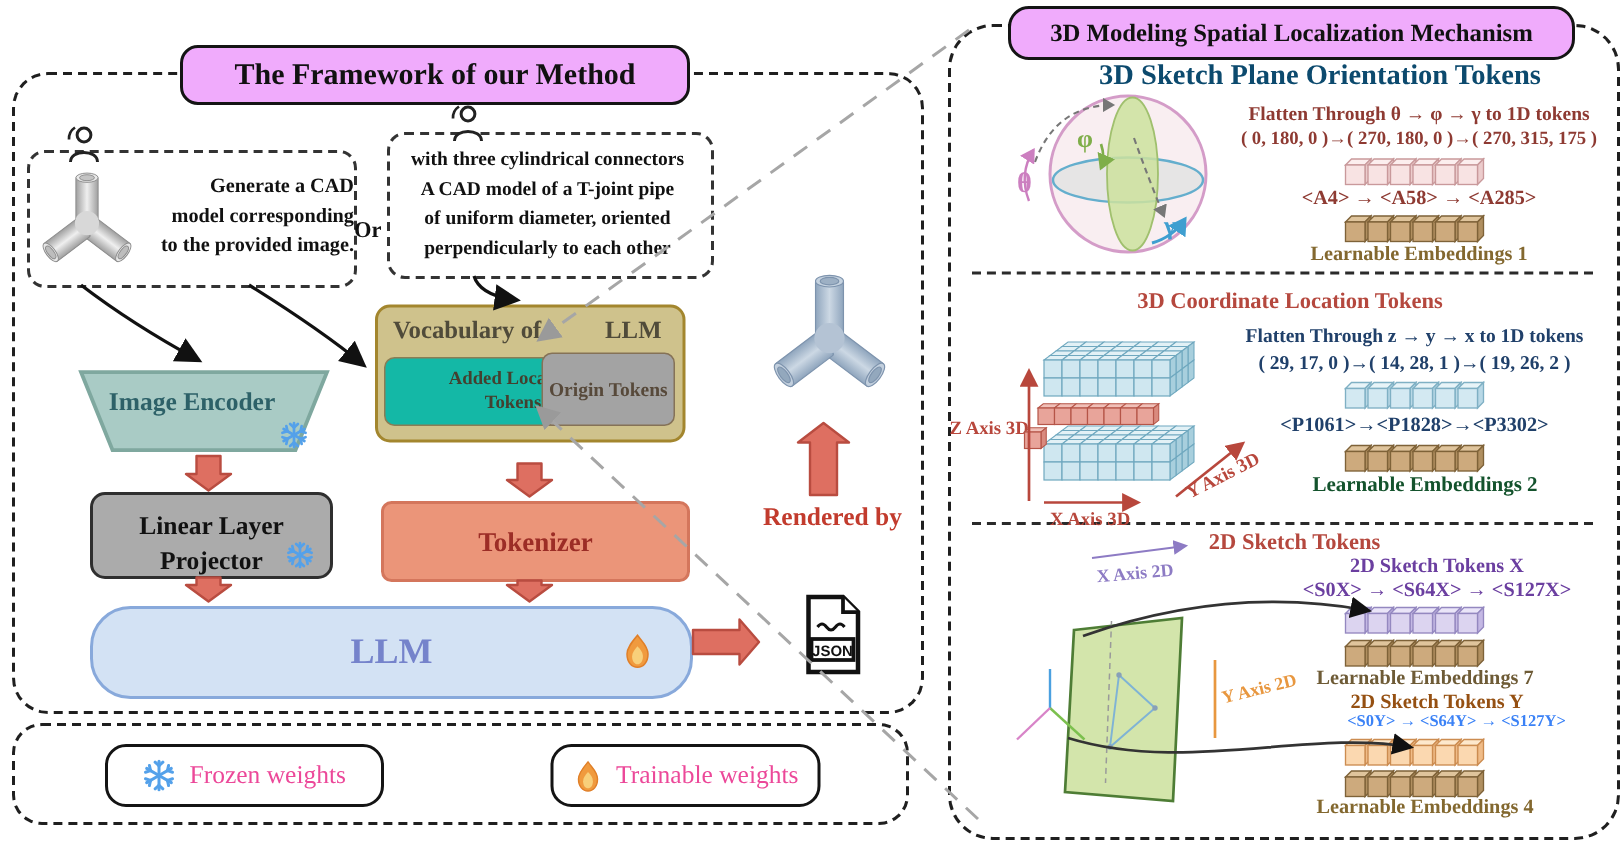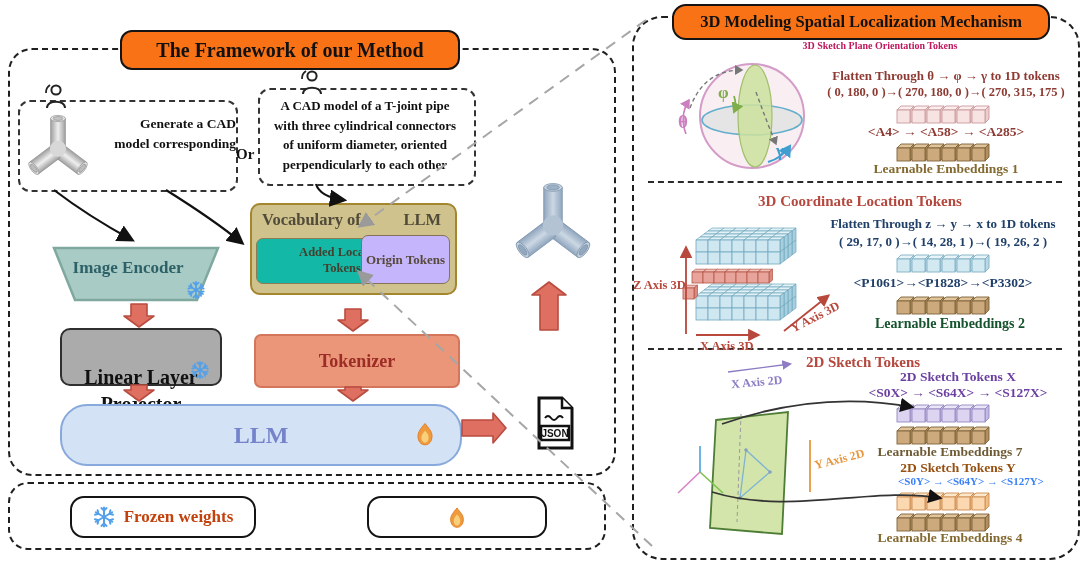--- a/index.html
+++ b/index.html
@@ -1,23 +1,23 @@
 <!DOCTYPE html>
 <html><head>
 <meta charset="utf-8">
 <style>
   html,body{margin:0;padding:0;background:#fff;}
   body{font-family:"Liberation Serif","DejaVu Serif",serif;width:1080px;height:566px;position:relative;overflow:hidden;}
   .abs{position:absolute;}
   .dashedpanel{border:2.5px dashed #1f1f1f;border-radius:24px;background:transparent;}
-  .titlepill{background:#f97316;border:2.5px solid #141414;border-radius:12px;display:flex;align-items:center;justify-content:center;font-weight:bold;color:#111;z-index:3;}
+  .titlepill{background:#f0abfc;border:2.5px solid #141414;border-radius:12px;display:flex;align-items:center;justify-content:center;font-weight:bold;color:#111;z-index:3;}
   .dbox{border:2px dashed #333;border-radius:12px;background:#fff;z-index:2;}
   .btext{font-weight:bold;color:#111;}
   .center{text-align:center;}
-  .pill{background:#fff;border:2.5px solid #141414;border-radius:14px;display:flex;align-items:center;justify-content:center;gap:9px;font-weight:bold;font-size:17px;color:#c2410c;z-index:2;}
+  .pill{background:#fff;border:2.5px solid #141414;border-radius:14px;display:flex;align-items:center;justify-content:center;gap:9px;font-weight:normal;font-size:17px;color:#ec4899;z-index:2;}
   .cube-row{height:24px;width:100px;z-index:2;}
   .rp-text{font-weight:bold;line-height:1.2;z-index:2;}
   .divider{border-top:2.5px dashed #2a2a2a;z-index:1;}
   #overlay{position:absolute;left:0;top:0;z-index:6;pointer-events:none;}
   .under{z-index:1;}
 </style>
 </head>
 <body>
 
 <div class="abs dashedpanel under" style="left:8px;top:48px;width:604px;height:424px;"></div>
@@ -55,57 +55,58 @@
         <rect x="-12" y="-52" width="24" height="48" rx="2" fill="url(#gp)"></rect>
         <ellipse cx="0" cy="-51" rx="12" ry="5" fill="#e9e9e9"></ellipse>
         <ellipse cx="0" cy="-51" rx="8" ry="3.2" fill="#c4c4c4"></ellipse>
       </g>
     <circle cx="0" cy="-2" r="13" fill="#d8d8d8" stroke="none"></circle>
   </g>
 </svg>
 <div class="abs btext" style="left:94px;top:114px;width:142px;font-size:13.5px;line-height:1.45;z-index:3;text-align:right;">
   <div>Generate a CAD</div>
   <div>model corresponding</div>
+  <div>to the provided image.</div>
 </div>
 
 <div class="abs btext" style="left:236px;top:146px;font-size:15px;z-index:3;">Or</div>
 
 <svg class="abs" style="left:296px;top:68px;z-index:3;" width="26" height="27" viewBox="0 0 26 27">
   <path d="M6,11 A9,9 0 0 1 10,3" fill="none" stroke="#222" stroke-width="1.8"></path>
   <circle cx="16" cy="8" r="4.6" fill="#fff" stroke="#222" stroke-width="2"></circle>
   <path d="M7,26 C7,17.5 25,17.5 25,26" fill="#fff" stroke="#222" stroke-width="2"></path>
 </svg>
 <div class="abs dbox" style="left:258px;top:88px;width:214px;height:94px;"></div>
 <div class="abs btext center" style="left:264px;top:96px;width:202px;font-size:13px;line-height:1.5;z-index:3;">
+  <div>with three cylindrical connectors</div>
   <div>A CAD model of a T-joint pipe</div>
-  <div>with three cylindrical connectors</div>
   <div>of uniform diameter, oriented</div>
   <div>perpendicularly to each other</div>
 </div>
 
 <div class="abs" style="left:250px;top:203px;width:203px;height:88px;background:#cfc28c;border:2.5px solid #a3862e;border-radius:10px;z-index:2;">
   <div style="display:flex;justify-content:space-between;padding:5px 14px 0 10px;font-weight:bold;font-size:16.5px;color:#504b3a;">
     <span>Vocabulary of</span>
     <span>LLM</span>
   </div>
 </div>
 <div class="abs center" style="left:256px;top:238px;width:100px;height:44px;background:#14b8a6;border:1.8px solid #8a7d55;border-radius:7px;font-weight:bold;font-size:12.5px;color:#44402f;display:flex;align-items:center;justify-content:center;line-height:1.25;z-index:3;padding-left:35px;">
   <span>Added Location Tokens</span>
 </div>
-<div class="abs center" style="left:361px;top:235px;width:87px;height:47px;background:#c4b5fd;border:1.8px solid #857257;border-radius:7px;font-weight:bold;font-size:13px;color:#57493a;display:flex;align-items:center;justify-content:center;z-index:3;">
+<div class="abs center" style="left:361px;top:235px;width:87px;height:47px;background:#a3a3a3;border:1.8px solid #857257;border-radius:7px;font-weight:bold;font-size:13px;color:#57493a;display:flex;align-items:center;justify-content:center;z-index:3;">
   <span>Origin Tokens</span>
 </div>
 
 <svg class="abs" style="left:52px;top:246px;z-index:2;" width="168" height="56" viewBox="0 0 168 56">
   <polygon points="2,2 166,2 145,54 23,54" fill="#a9cbc5" stroke="#7fa89f" stroke-width="2.5"></polygon>
 </svg>
 <div class="abs btext" style="left:60px;top:258px;width:136px;text-align:center;font-size:17px;color:#2d6168;z-index:3;">Image Encoder</div>
 
 <div class="abs" style="left:60px;top:328px;width:158px;height:54px;background:#ababab;border:2.5px solid #2f2f2f;border-radius:10px;z-index:2;">
-  <div class="btext center" style="font-size:20px;line-height:1.35;padding-top:20px;margin-top:14px;">
+  <div class="btext center" style="font-size:17px;line-height:1.35;padding-top:10px;">
     <div>Linear Layer</div>
     <div>Projector</div>
   </div>
 </div>
 
 <div class="abs" style="left:254px;top:334px;width:202px;height:50px;background:#eb9579;border:2px solid #d4765c;border-radius:7px;display:flex;align-items:center;justify-content:center;z-index:2;">
   <span class="btext" style="font-size:18px;color:#9c2d26;">Tokenizer</span>
 </div>
 
 <div class="abs" style="left:60px;top:404px;width:398px;height:58px;background:#d3e2f4;border:2px solid #88a9db;border-radius:27px;display:flex;align-items:center;justify-content:center;z-index:2;">
@@ -208,20 +209,21 @@
       </g>
     <g>
         <rect x="-12" y="-52" width="24" height="48" rx="2" fill="url(#bp)"></rect>
         <ellipse cx="0" cy="-51" rx="12" ry="5" fill="#c6d3e0"></ellipse>
         <ellipse cx="0" cy="-51" rx="8" ry="3.2" fill="#9db0c4"></ellipse>
       </g>
     <circle cx="0" cy="-2" r="13" fill="#b4c3d4" stroke="none"></circle>
   </g>
 </svg>
 <div class="abs btext center" style="left:494px;top:334px;width:122px;font-size:17px;line-height:1.25;color:#c23b2d;z-index:2;">
+  <div>Rendered by</div>
 </div>
 
 <svg class="abs" style="left:534px;top:396px;z-index:2;" width="42" height="54" viewBox="0 0 42 54">
   <path d="M5,2 h23 l10,10 v40 h-33 z" fill="#fff" stroke="#111" stroke-width="3"></path>
   <path d="M28,2 v10 h10" fill="#fff" stroke="#111" stroke-width="2.5"></path>
   <path d="M11,22 q3,-4 6,0 q3,4 6,0 q3,-4 6,0" fill="none" stroke="#111" stroke-width="2"></path>
   <rect x="7" y="30" width="28" height="14" fill="#fff" stroke="#111" stroke-width="2.5"></rect>
   <text x="21" y="41" text-anchor="middle" font-size="10" font-weight="bold" font-family="Liberation Sans, sans-serif" fill="#111">JSON</text>
 </svg>
 
@@ -263,28 +265,29 @@
     </svg>
   <span>Frozen weights</span>
 </div>
 <div class="abs pill" style="left:367px;top:496px;width:176px;height:38px;">
   <svg width="20" height="23" viewBox="-11 -12 22 24">
       <g class="flame">
         <path d="M0,-10.5 C3.2,-6 7,-3 7,2 C7,7.6 3.8,10.8 0,10.8 C-3.8,10.8 -7,7.6 -7,2 C-7,-2 -4,-5.8 0,-10.5 Z" fill="#f09a3e" stroke="#e07f28" stroke-width="1"></path>
         <path d="M0,-3.2 C1.9,-1.2 3.6,0.8 3.6,3.6 C3.6,6.8 2,8.8 0,8.8 C-2,8.8 -3.6,6.8 -3.6,3.6 C-3.6,1 -1.9,-1 0,-3.2 Z" fill="#f8cf7a"></path>
       </g>
     </svg>
+  <span>Trainable weights</span>
 </div>
 
 <div class="abs dashedpanel under" style="left:632px;top:16px;width:444px;height:540px;border-radius:30px;"></div>
 <div class="abs titlepill" style="left:672px;top:4px;width:374px;height:32px;font-size:16.5px;border-radius:14px;">
   <span>3D Modeling Spatial Localization Mechanism</span>
 </div>
 
-<div class="abs rp-text center" style="left:700px;top:40px;width:360px;font-size:10px;color:#be185d;">3D Sketch Plane Orientation Tokens</div>
+<div class="abs rp-text center" style="left:700px;top:40px;width:360px;font-size:19px;color:#0c4a6e;">3D Sketch Plane Orientation Tokens</div>
 
 <svg class="abs" style="left:676px;top:58px;z-index:2;" width="134" height="118" viewBox="0 0 134 118">
   <defs>
     <marker id="mgraysm" markerWidth="7" markerHeight="7" refX="5" refY="3.5" orient="auto">
         <path d="M0,0 L6,3.5 L0,7 z" fill="#777"></path>
       </marker>
     <marker id="mblue" markerWidth="7" markerHeight="7" refX="5" refY="3.5" orient="auto">
         <path d="M0,0 L6,3.5 L0,7 z" fill="#3f9fd0"></path>
       </marker>
     <marker id="mpink" markerWidth="7" markerHeight="7" refX="5" refY="3.5" orient="auto">

